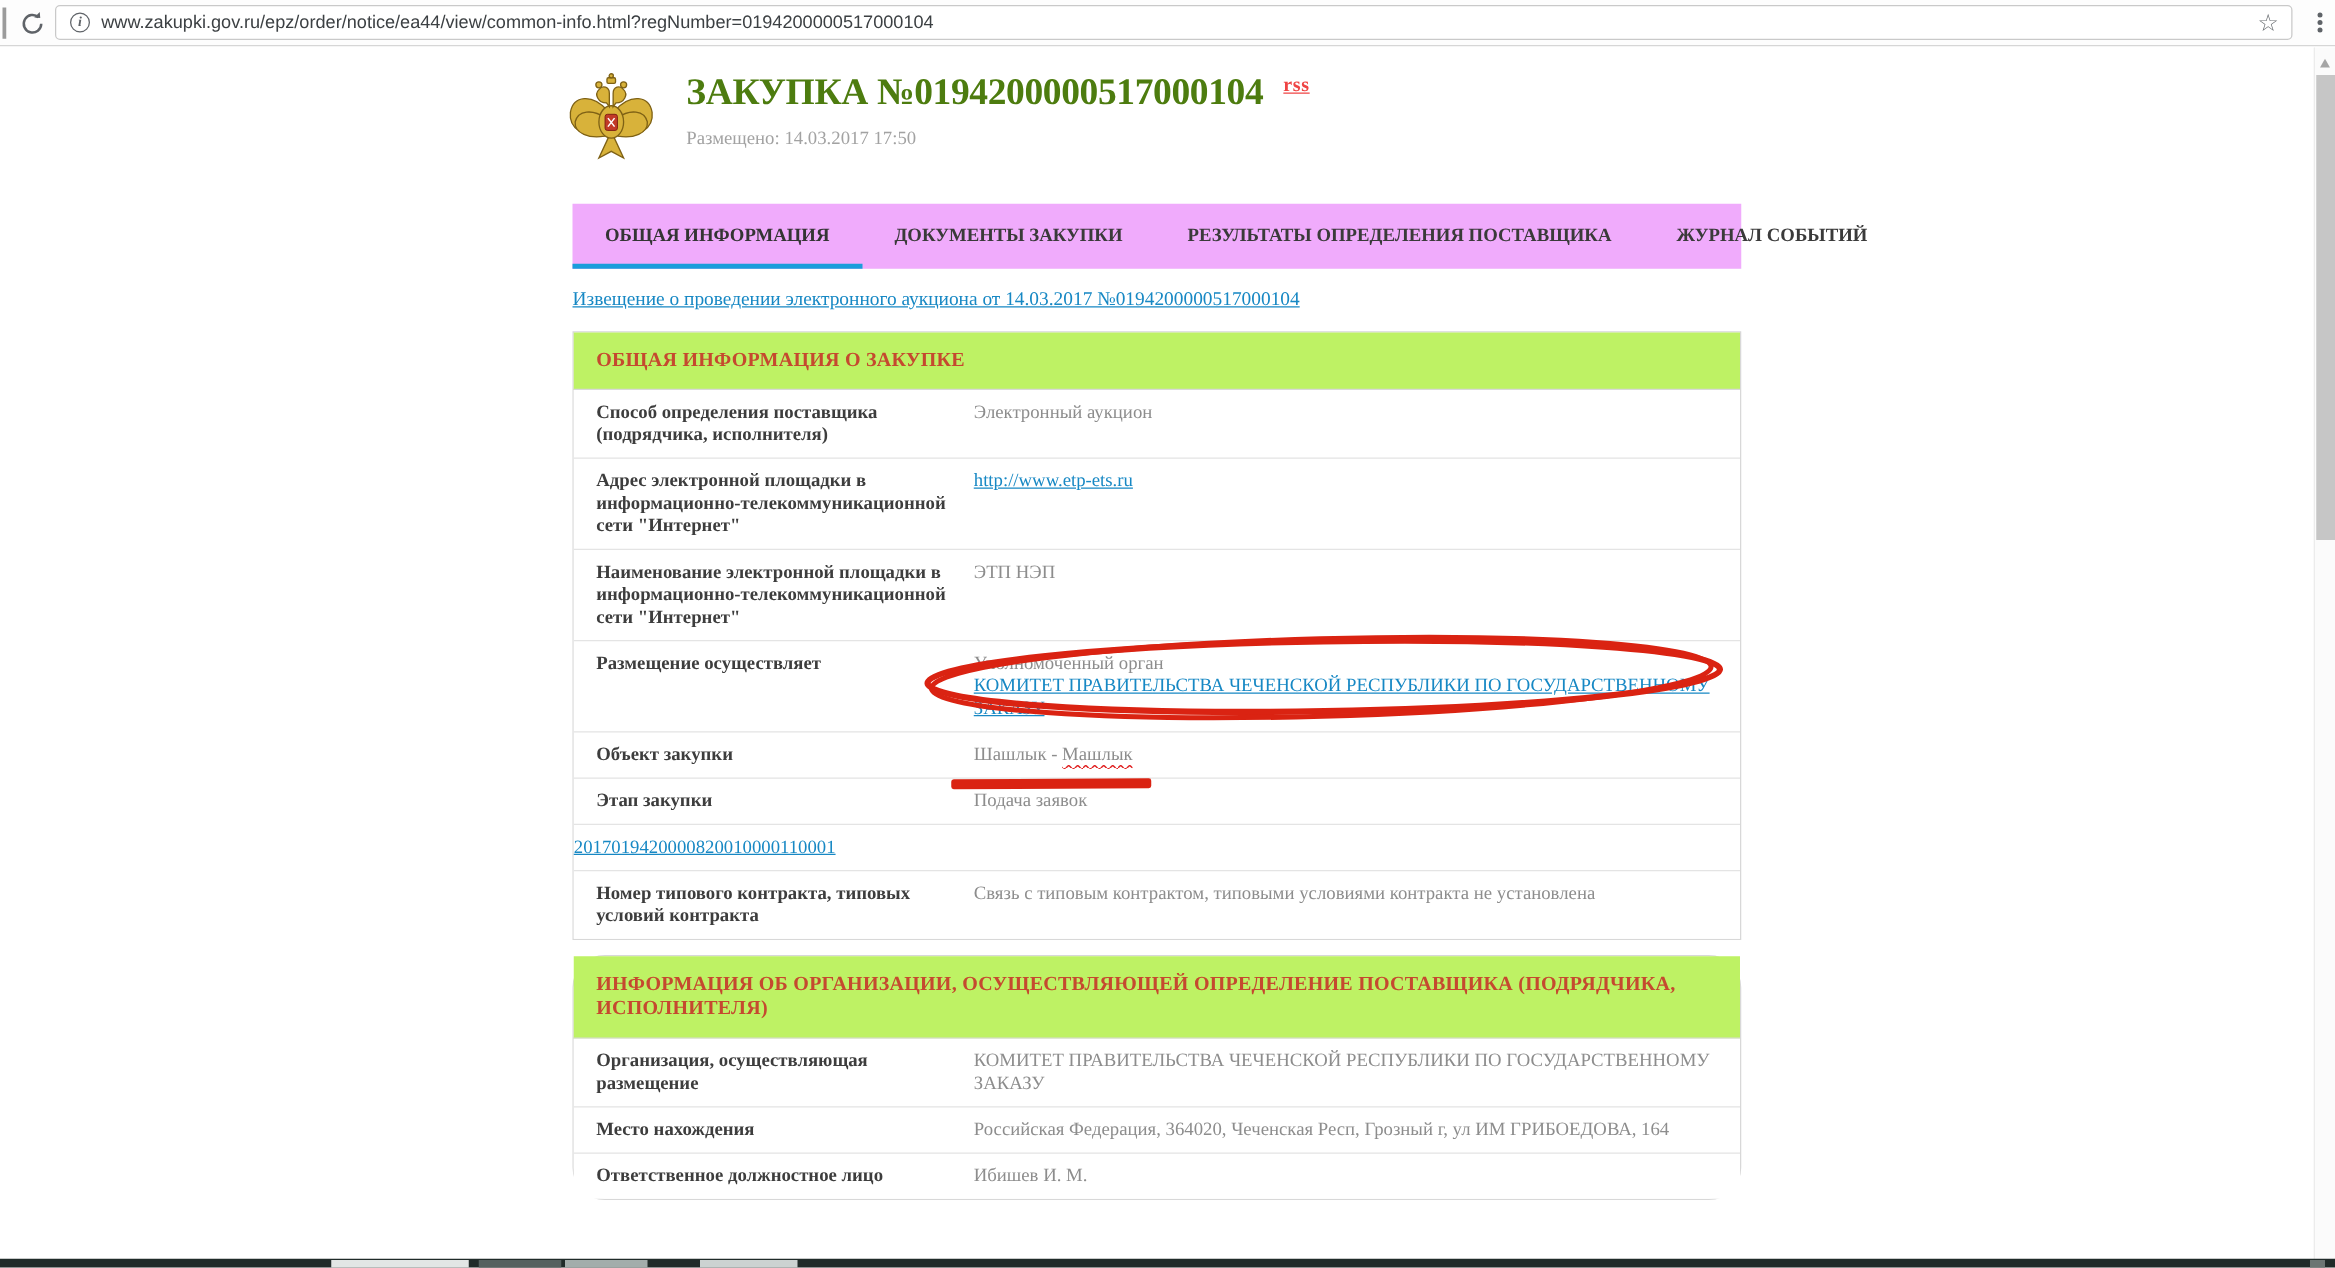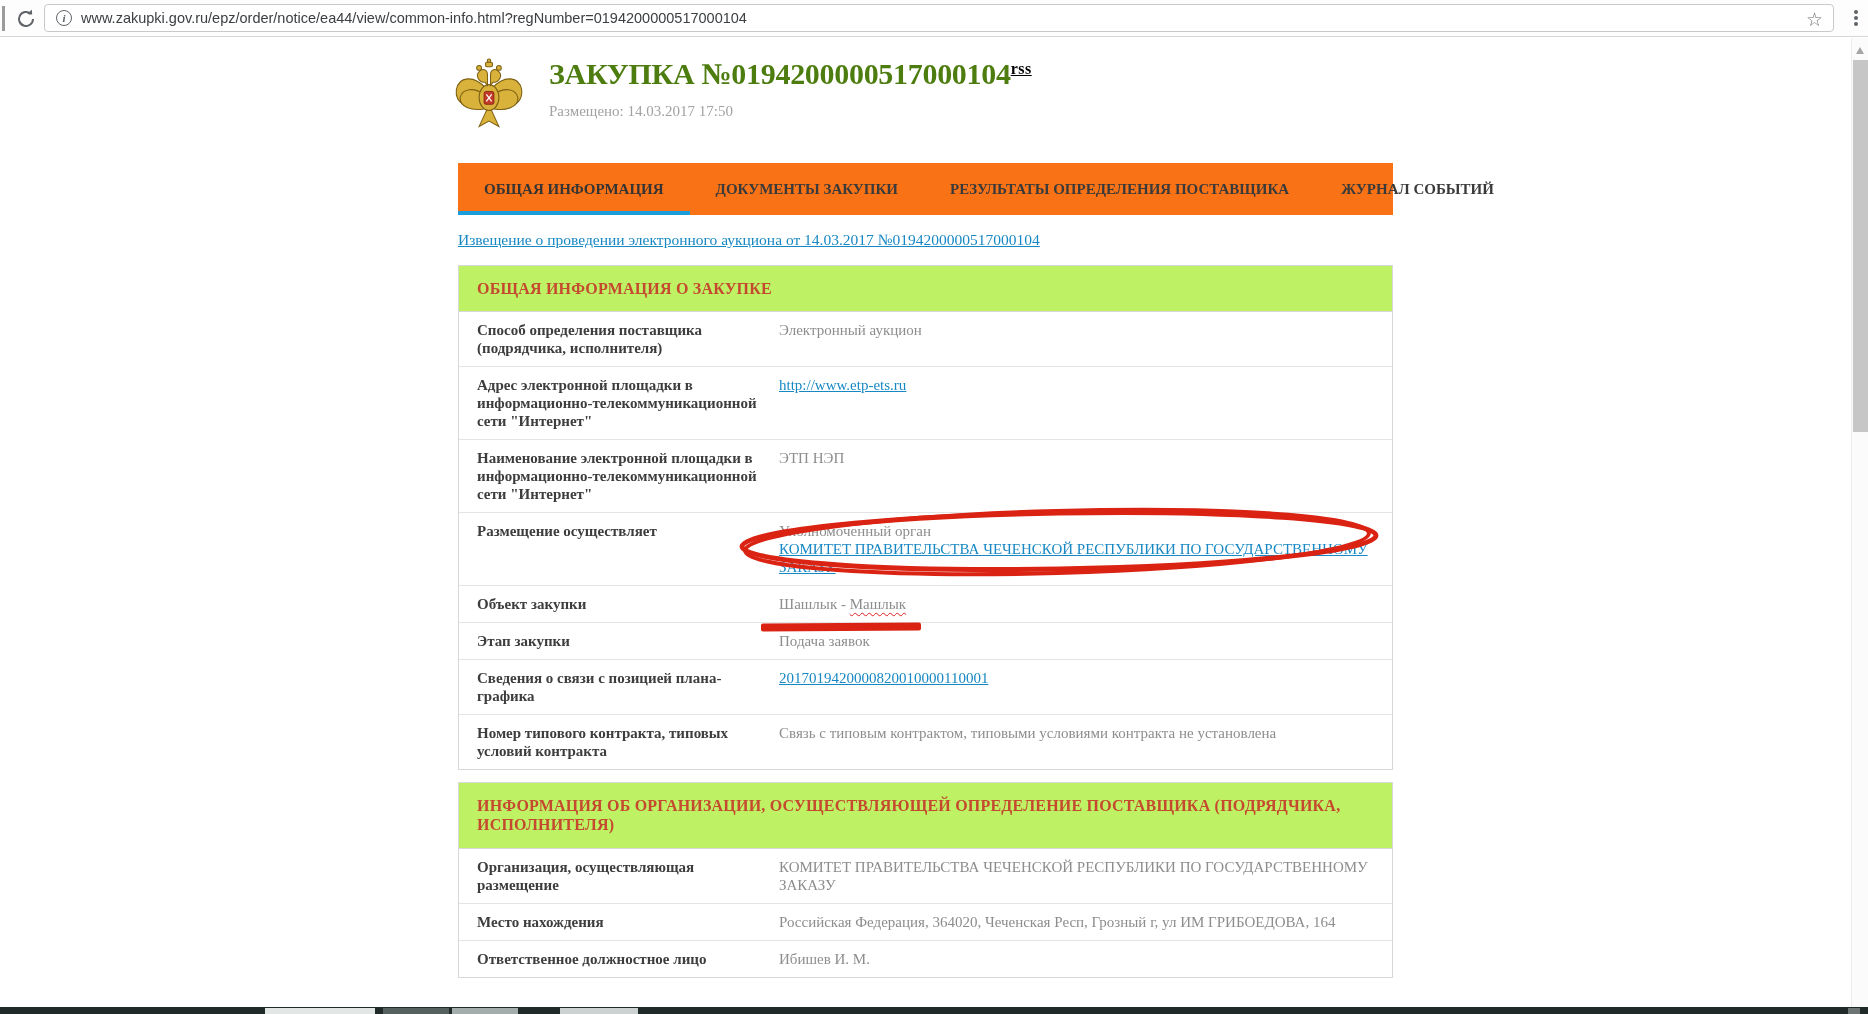--- a/index.html
+++ b/index.html
@@ -25,34 +25,34 @@
 
   
   .page { position:absolute; top:38px; left:0; width:1851px; height:976px; background:#fff; }
   .content { width:935px; margin:0 auto; padding-top:19px; position:relative; }
 
   .header-row { display:flex; align-items:flex-start; min-height:78px; margin-bottom:28px; }
   .emblem { width:76px; height:78px; flex:0 0 76px; margin-left:-7px; }
   .title-block { margin-left:22px; }
   .page-title { font-size:30px; font-weight:bold; color:#4d7c0f; letter-spacing:-0.3px; line-height:1.1; }
   .published { margin-top:13px; font-size:15px; color:#a2a2a2; }
-  .rss-link { margin-top:3px; font-size:16px; font-weight:bold; color:#000000;
+  .rss-link { margin-left:16px; margin-top:3px; font-size:16px; font-weight:bold; color:#ef4444;
               text-decoration:underline; cursor:pointer; letter-spacing:0.5px; }
 
-  .tab-bar { height:52px; background:#f97316; display:flex; align-items:stretch; }
+  .tab-bar { height:52px; background:#f0abfc; display:flex; align-items:stretch; }
   .tab { display:flex; align-items:center; padding:0 26px; font-size:15px; font-weight:bold;
          color:#3a3a3a; cursor:pointer; white-space:nowrap; position:relative; }
   .tab.active { color:#343434; }
   .tab.active::after { content:""; position:absolute; left:0; right:0; bottom:0; height:4px; background:#1b9ddb; }
 
   .notice-link { display:inline-block; margin-top:16px; font-size:15.5px; color:#1788c4;
                  text-decoration:underline; cursor:pointer; }
 
   .section { margin-top:16px; border:1px solid #d8d8d8; }
-  .section + .section { margin-top:12px; }
+  .section + .section { margin-top:12px;border-radius:26px; }
   .section-head { background:#bef264; padding:13px 18px; font-size:16px; font-weight:bold;
                   color:#c5492f; letter-spacing:0.2px; line-height:1.2; border-bottom:1px solid #d8d8d8; }
   .rows { background:#fff; }
   .row { display:flex; border-bottom:1px solid #e4e4e4; }
   .row:last-child { border-bottom:none; }
   .row-label { flex:0 0 320px; padding:9px 20px 9px 18px; font-size:15px; font-weight:bold;
                color:#3d3d3d; line-height:1.2; }
   .row-value { flex:1; padding:9px 18px 9px 0; font-size:15px; color:#8d8d8d; line-height:1.2;
                position:relative; }
   .vlink { color:#1788c4; text-decoration:underline; cursor:pointer; }
@@ -178,21 +178,20 @@
               <span class="bar-annot"></span>
             </div>
           </div>
           <div class="row">
             <div class="row-label">Этап закупки</div>
             <div class="row-value">
               <div><span>Подача заявок</span></div>
             </div>
           </div>
           <div class="row">
-            <div class="row-label">Сведения о связи с позицией плана-графика</div>
             <div class="row-value">
               <div><a class="vlink">2017019420000820010000110001</a></div>
             </div>
           </div>
           <div class="row">
             <div class="row-label">Номер типового контракта, типовых условий контракта</div>
             <div class="row-value">
               <div><span>Связь с типовым контрактом, типовыми условиями контракта не установлена</span></div>
             </div>
           </div>

